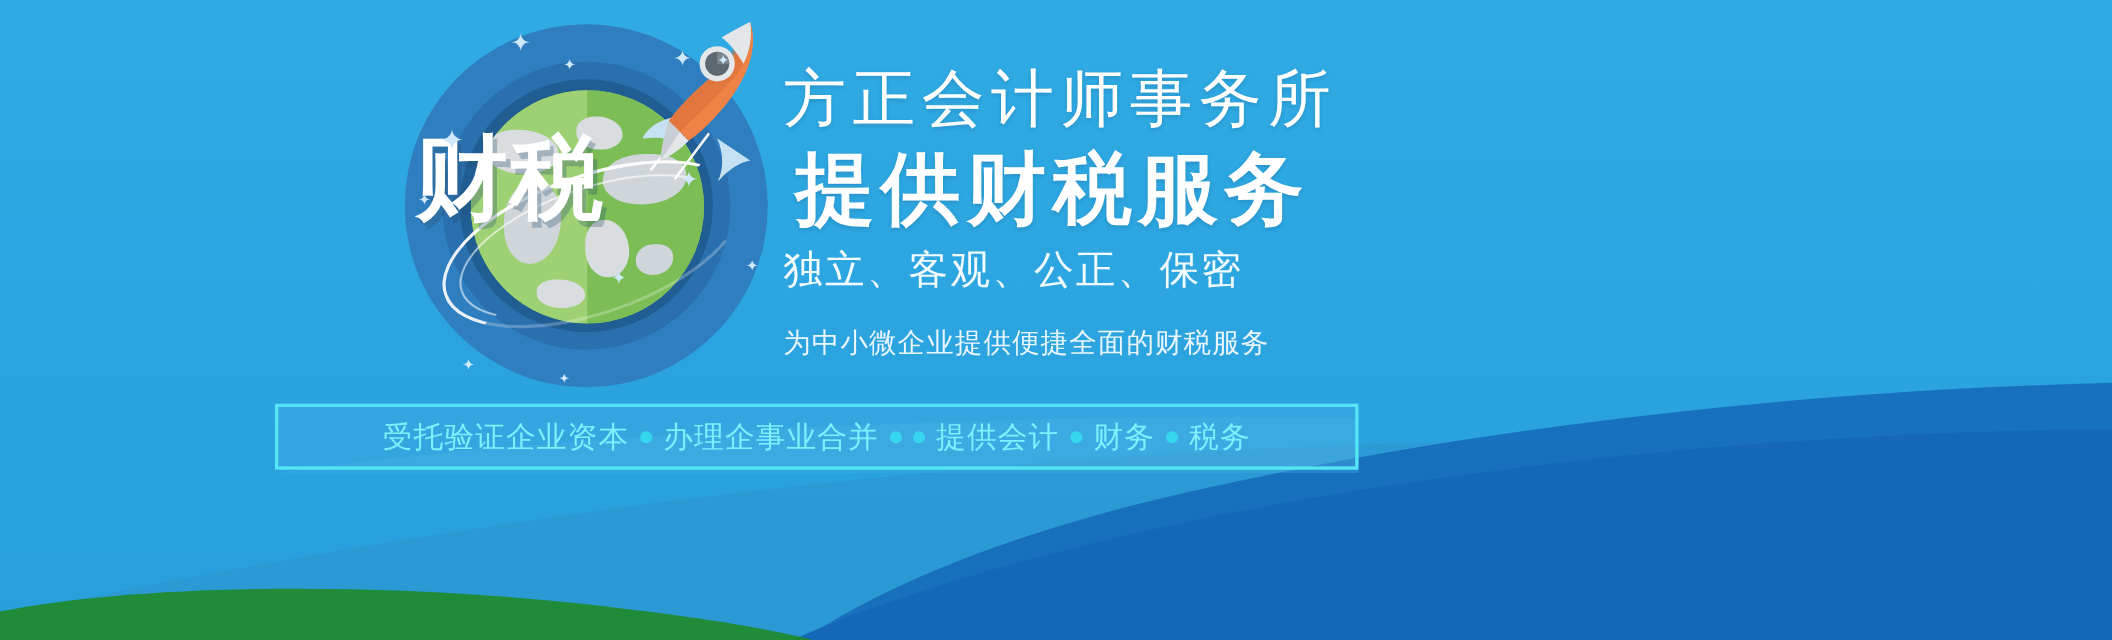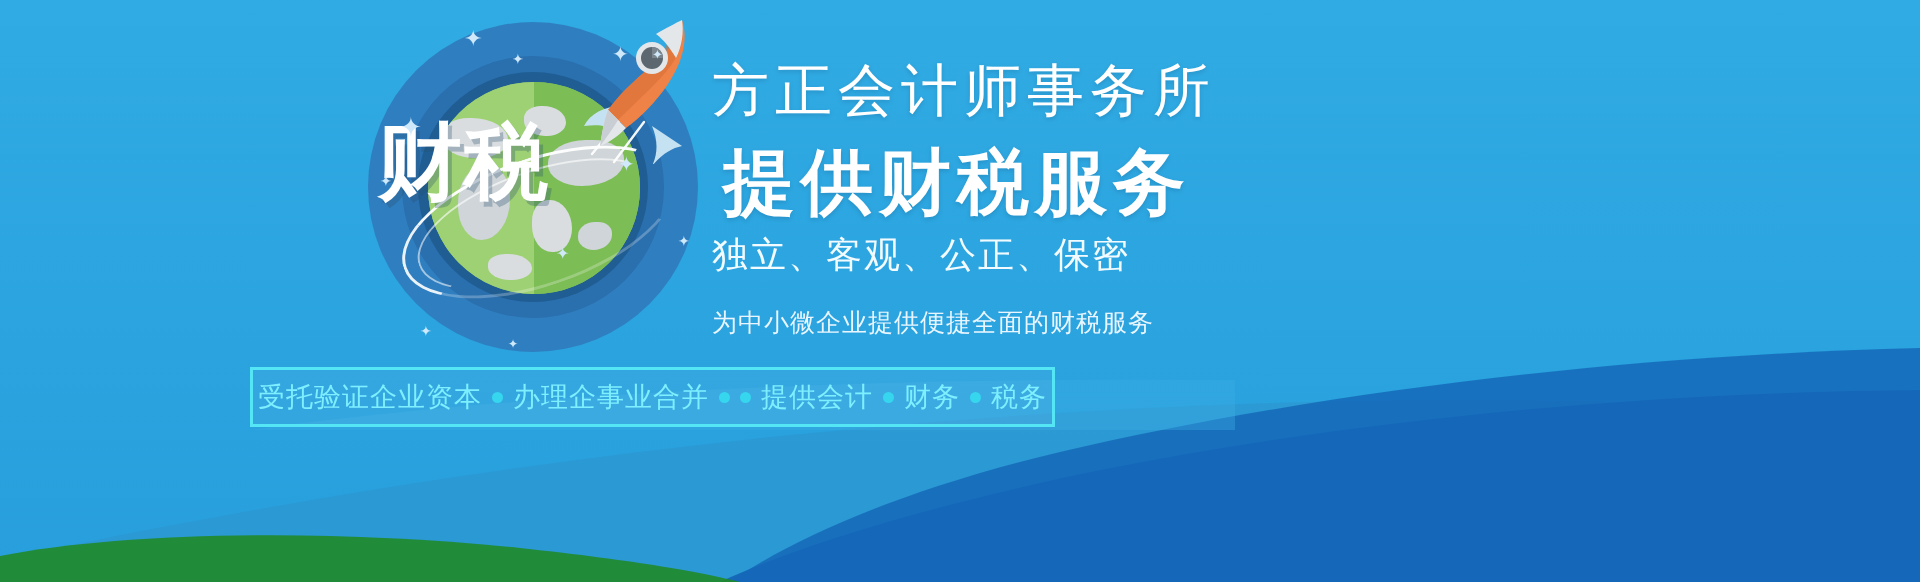--- a/index.html
+++ b/index.html
@@ -62,40 +62,40 @@
   }
 
   .rocket{position:absolute;left:218px;top:6px;width:130px;height:150px;}
 
   .stars span{position:absolute;color:#cfe9fb;font-weight:300;line-height:1;}
 
   
   .copy{position:absolute;left:712px;top:60px;width:780px;color:#ffffff;}
   .headline1{
     font-size:57px;line-height:1.06;letter-spacing:6px;font-weight:400;
-    color:#ffffff;margin:0 0 24px 0;
+    color:#ffffff;margin:0 0 14px 0;
     text-shadow:0 2px 4px rgba(20,70,110,.22);
   }
   .headline2{
     font-size:72px;line-height:1.06;letter-spacing:6px;font-weight:700;
     color:#ffffff;margin:0 0 12px 11px;
     text-shadow:0 2px 4px rgba(20,70,110,.22);
   }
   .subline{
     font-size:36px;line-height:1.2;letter-spacing:2px;font-weight:300;
     color:#f2fbff;margin:0 0 30px 0;
   }
   .tagline{
     font-size:25px;line-height:1.3;letter-spacing:1px;font-weight:300;
     color:#eaf6ff;margin:0;
   }
 
   
   .strip{
-    position:absolute;left:250px;top:367px;width:805px;height:60px;
+    position:absolute;left:250px;top:367px;width:985px;height:60px;
     border:3px solid #54e6f5;
     box-sizing:border-box;
     background:rgba(255,255,255,.05);
     display:flex;align-items:center;justify-content:center;
   }
   .strip-inner{
     display:flex;align-items:center;gap:10px;
     font-size:27px;letter-spacing:1px;color:#7defff;font-weight:300;
     white-space:nowrap;
   }

